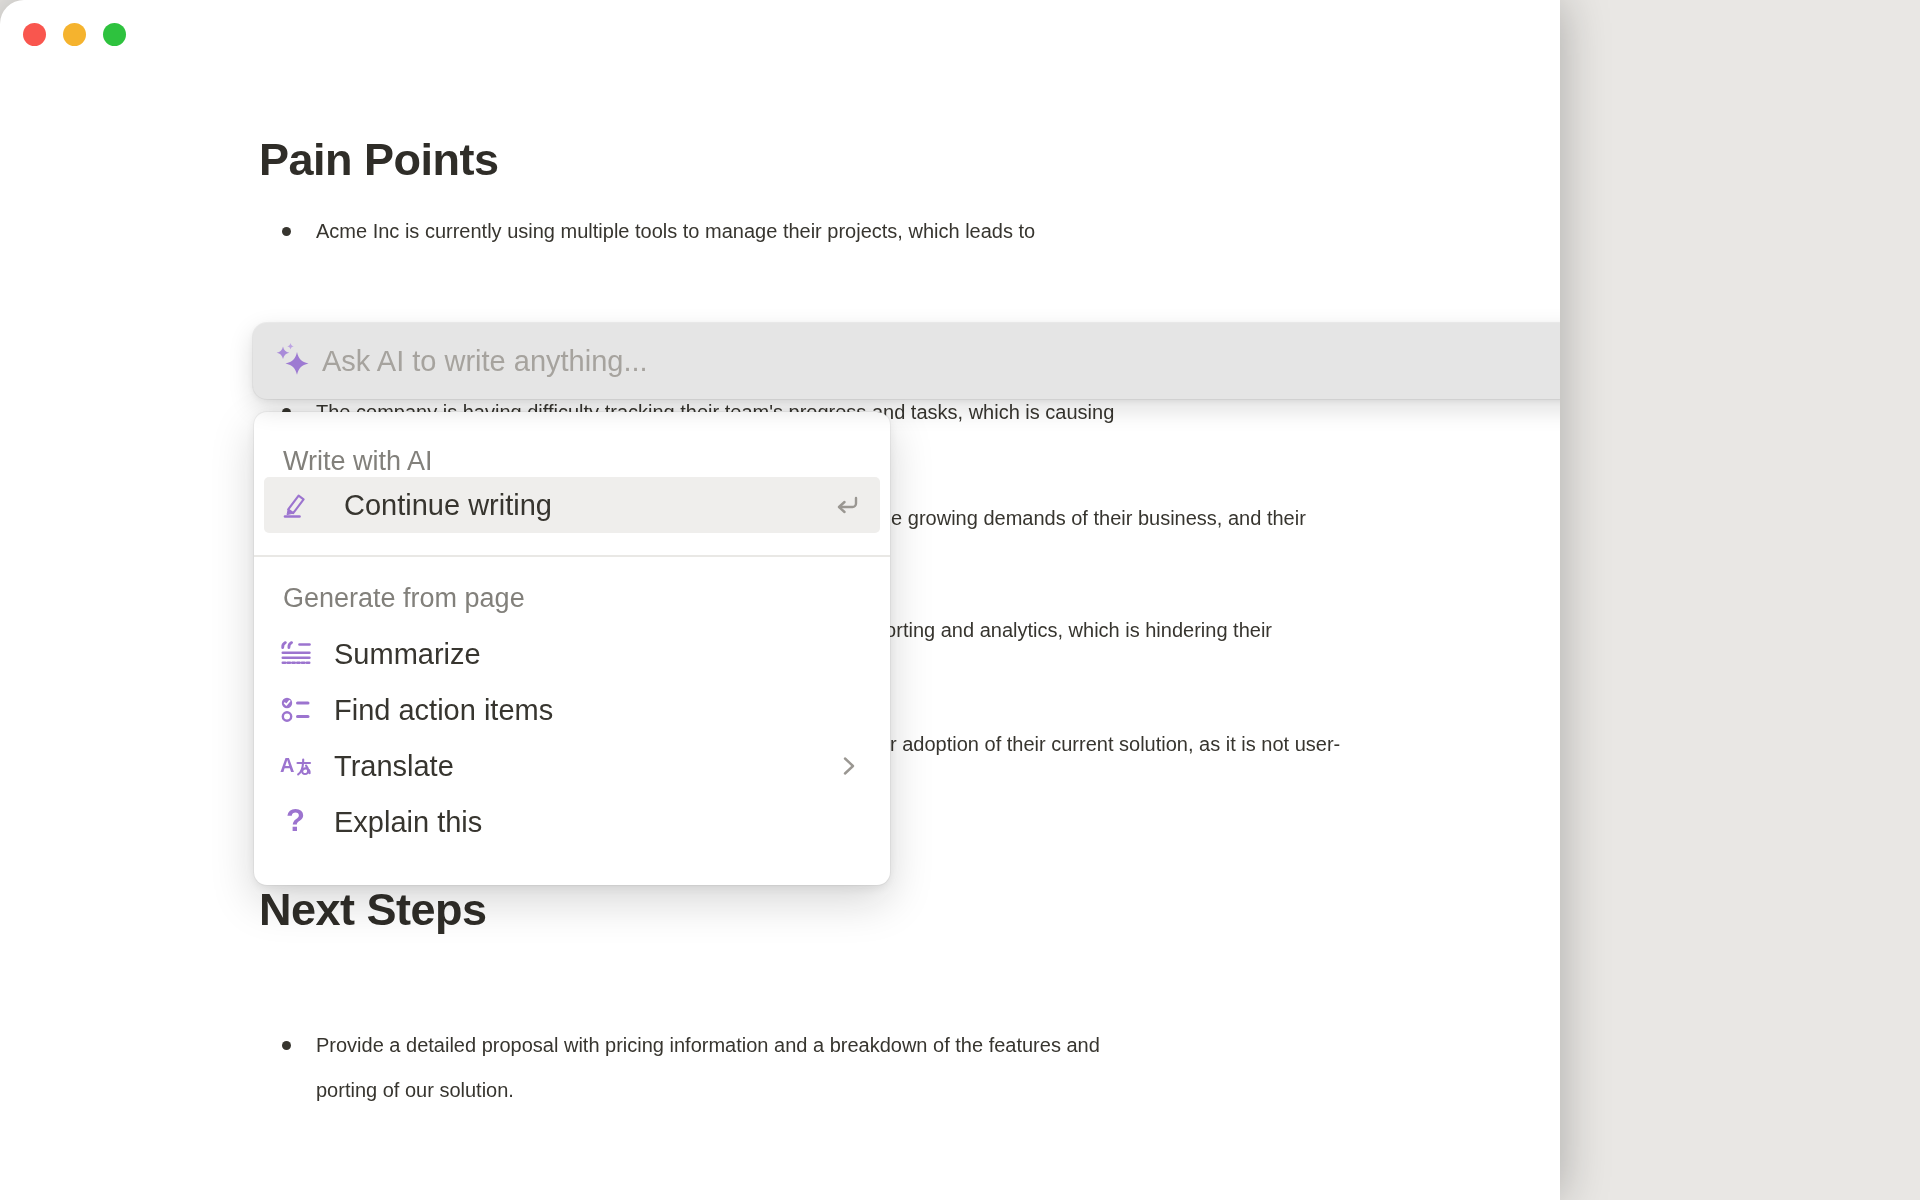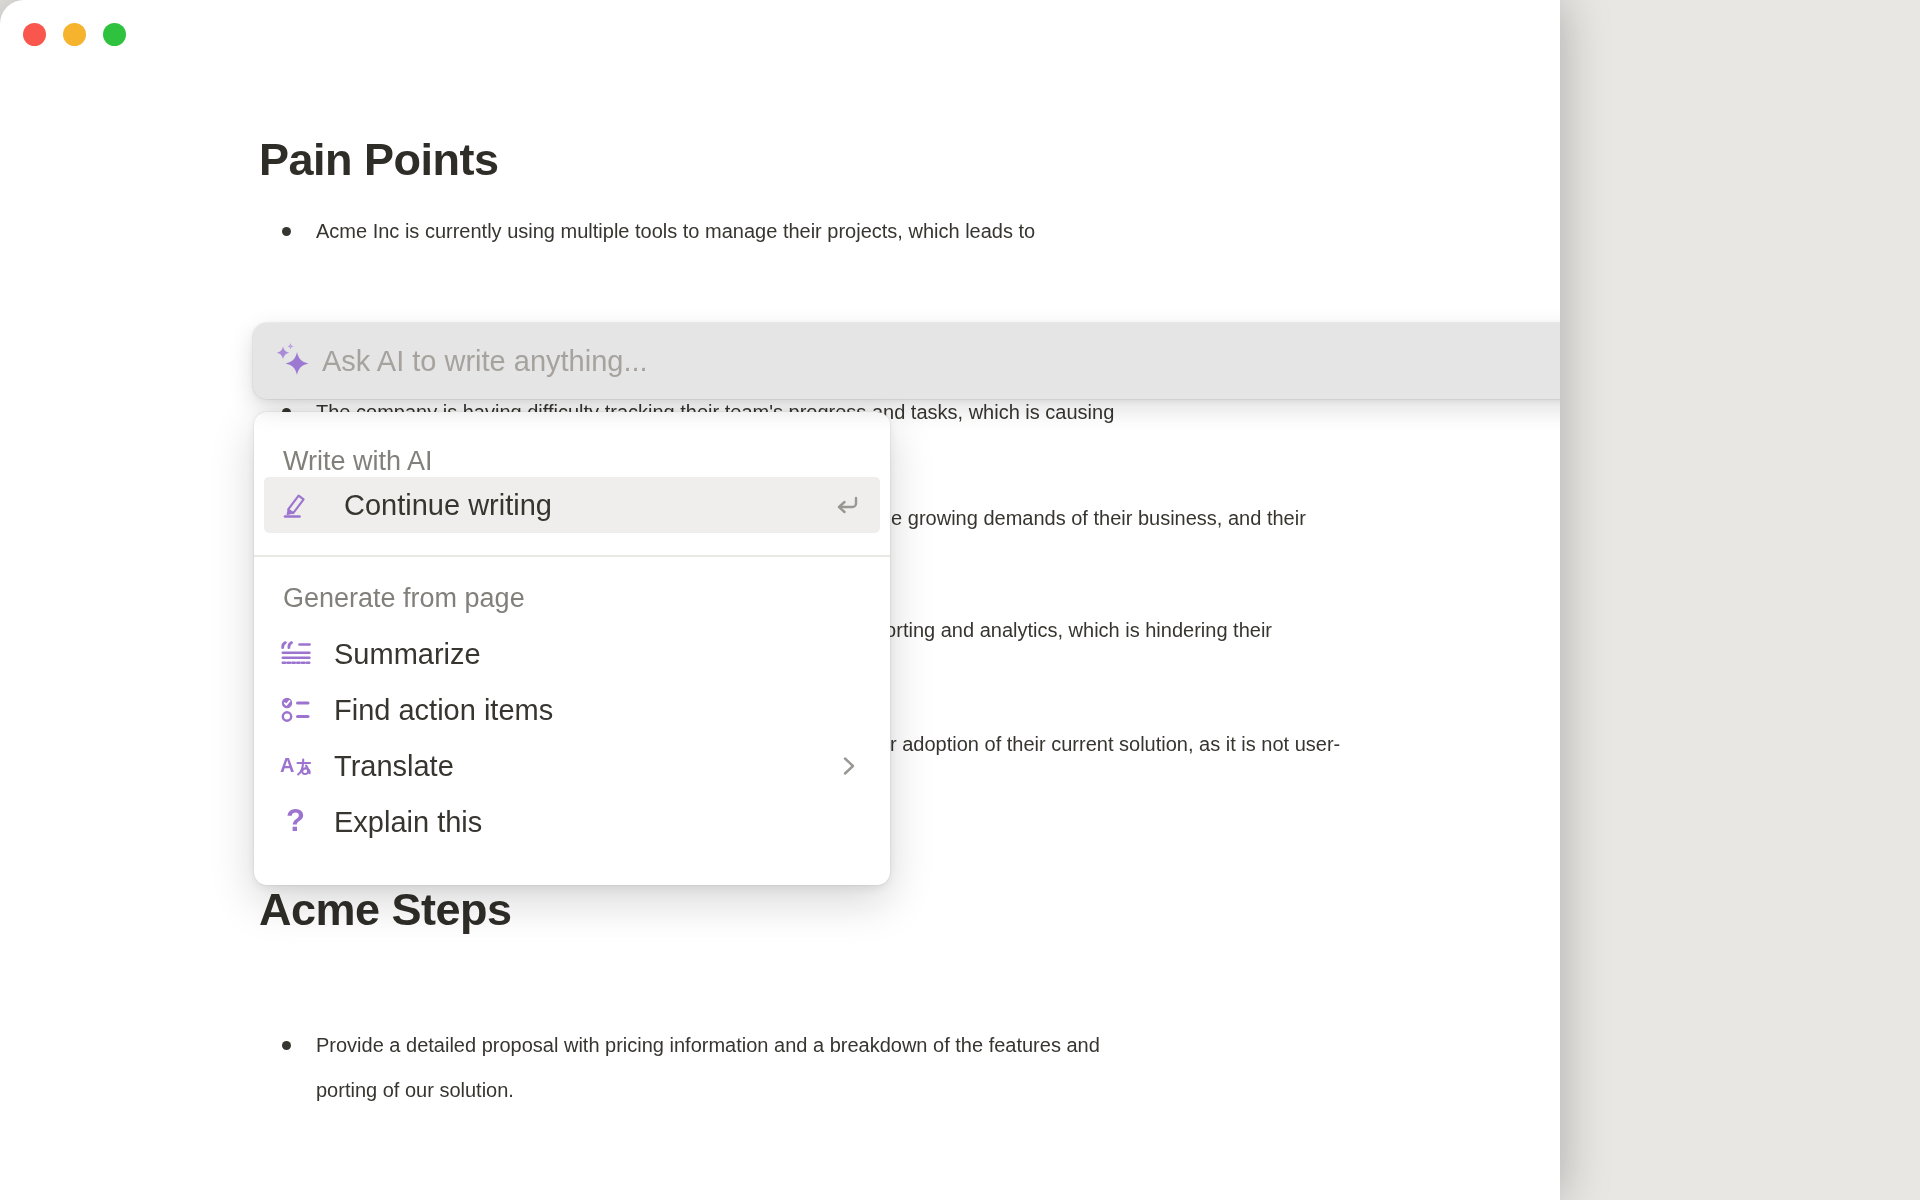--- a/index.html
+++ b/index.html
@@ -84,21 +84,21 @@
       </div>
       <div class="line" style="top:390px">
         <span class="dot"></span>
         <span>The company is having difficulty tracking their team's progress and tasks, which is causing</span>
       </div>
 
       <div class="line" style="top:496px; left:880px">he growing demands of their business, and their</div>
       <div class="line" style="top:608px; left:874px">porting and analytics, which is hindering their</div>
       <div class="line" style="top:722px; left:890px">r adoption of their current solution, as it is not user-</div>
 
-      <div class="h1" style="top:882px">Acme Steps</div>
+      <div class="h1" style="top:882px">Next Steps</div>
 
       <div class="line" style="top:1023px">
         <span class="dot"></span>
         <span>Provide a detailed proposal with pricing information and a breakdown of the features and</span>
       </div>
       <div class="line" style="top:1068px">
         <span>porting of our solution.</span>
       </div>
     </div>
 

